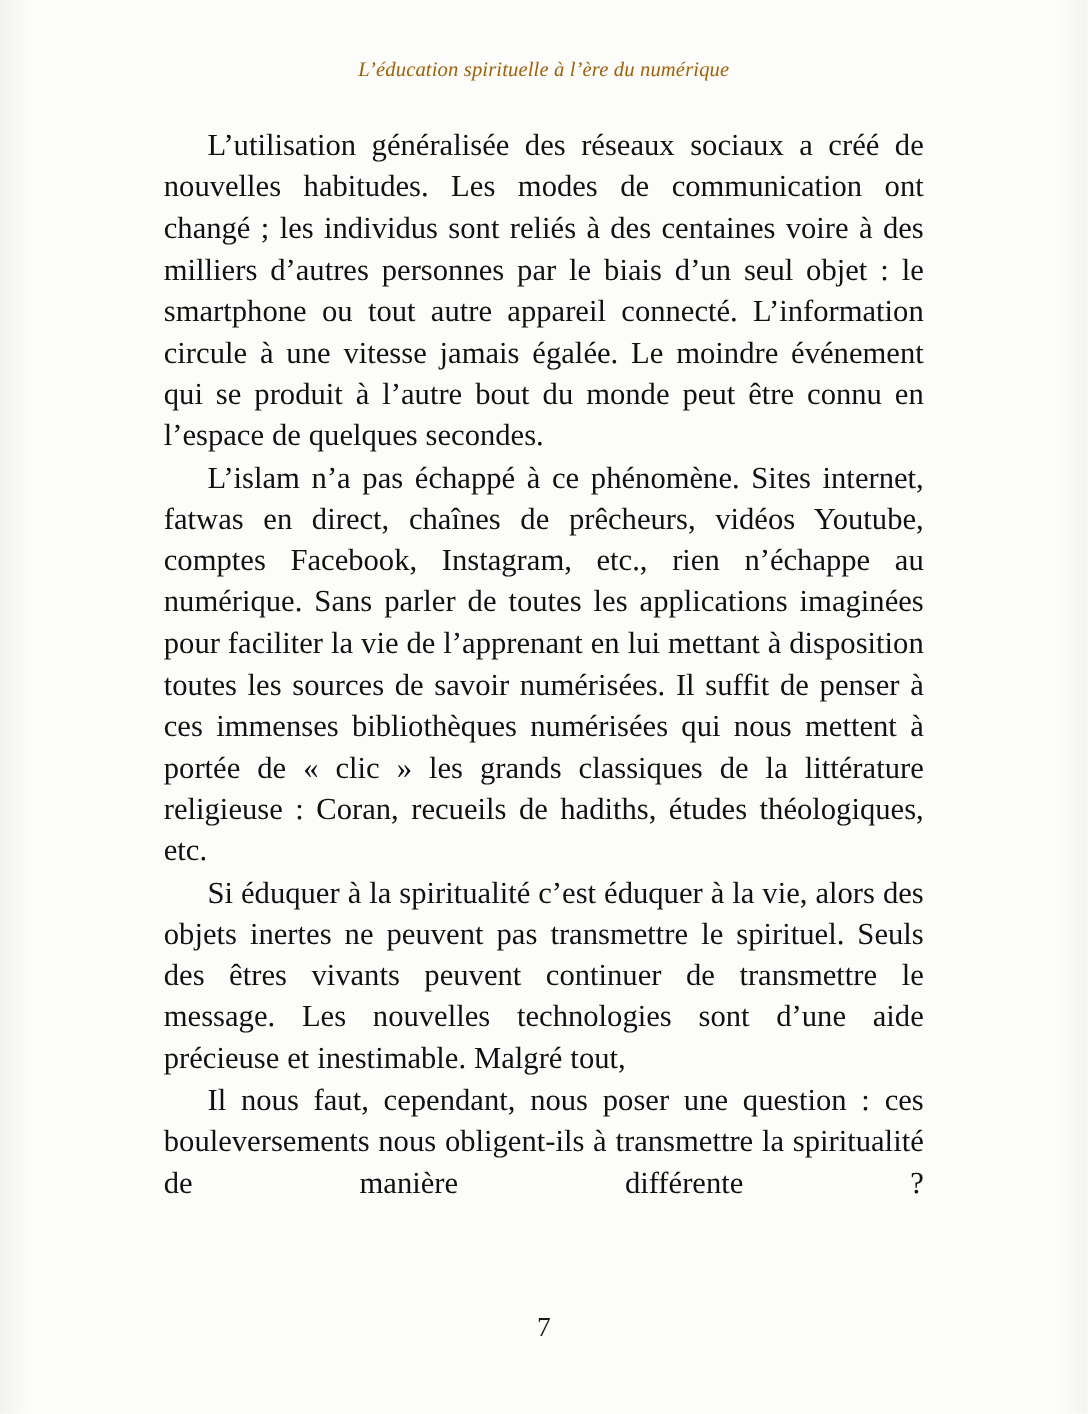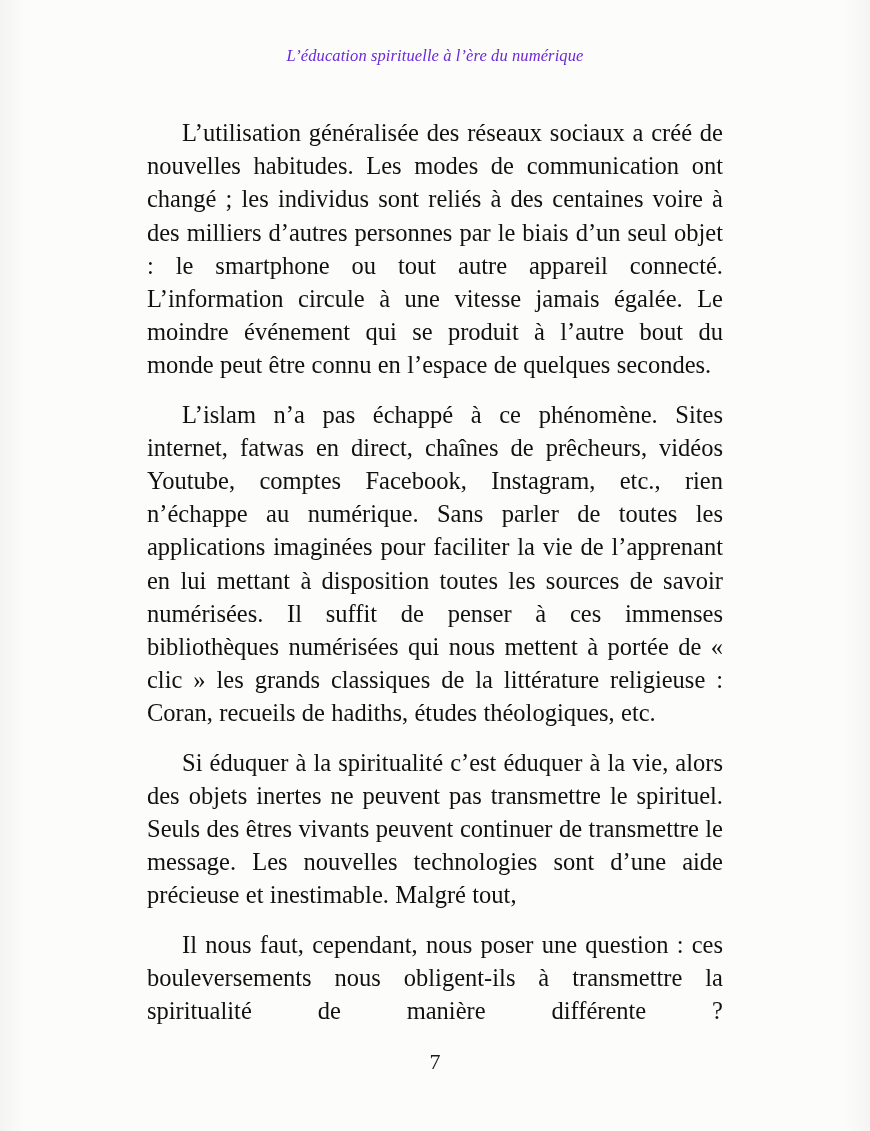--- a/index.html
+++ b/index.html
@@ -24,30 +24,30 @@
   }
   .running-head {
     position: absolute;
     top: 46px;
     left: 0;
     width: 870px;
     text-align: center;
     font-style: italic;
     font-size: 16.5px;
     letter-spacing: 0.1px;
-    color: #6d28d9;
+    color: #a16207;
   }
   .body-col {
     position: absolute;
     top: 100px;
     left: 131px;
     width: 608px;
   }
   p.para {
-    margin: 16px;
+    margin: 0;
     text-indent: 35px;
     text-align: justify;
     text-justify: inter-word;
     font-size: 24.5px;
     line-height: 33.2px;
     color: #111;
     -webkit-hyphens: manual;
     hyphens: manual;
     word-spacing: 0.2px;
   }

